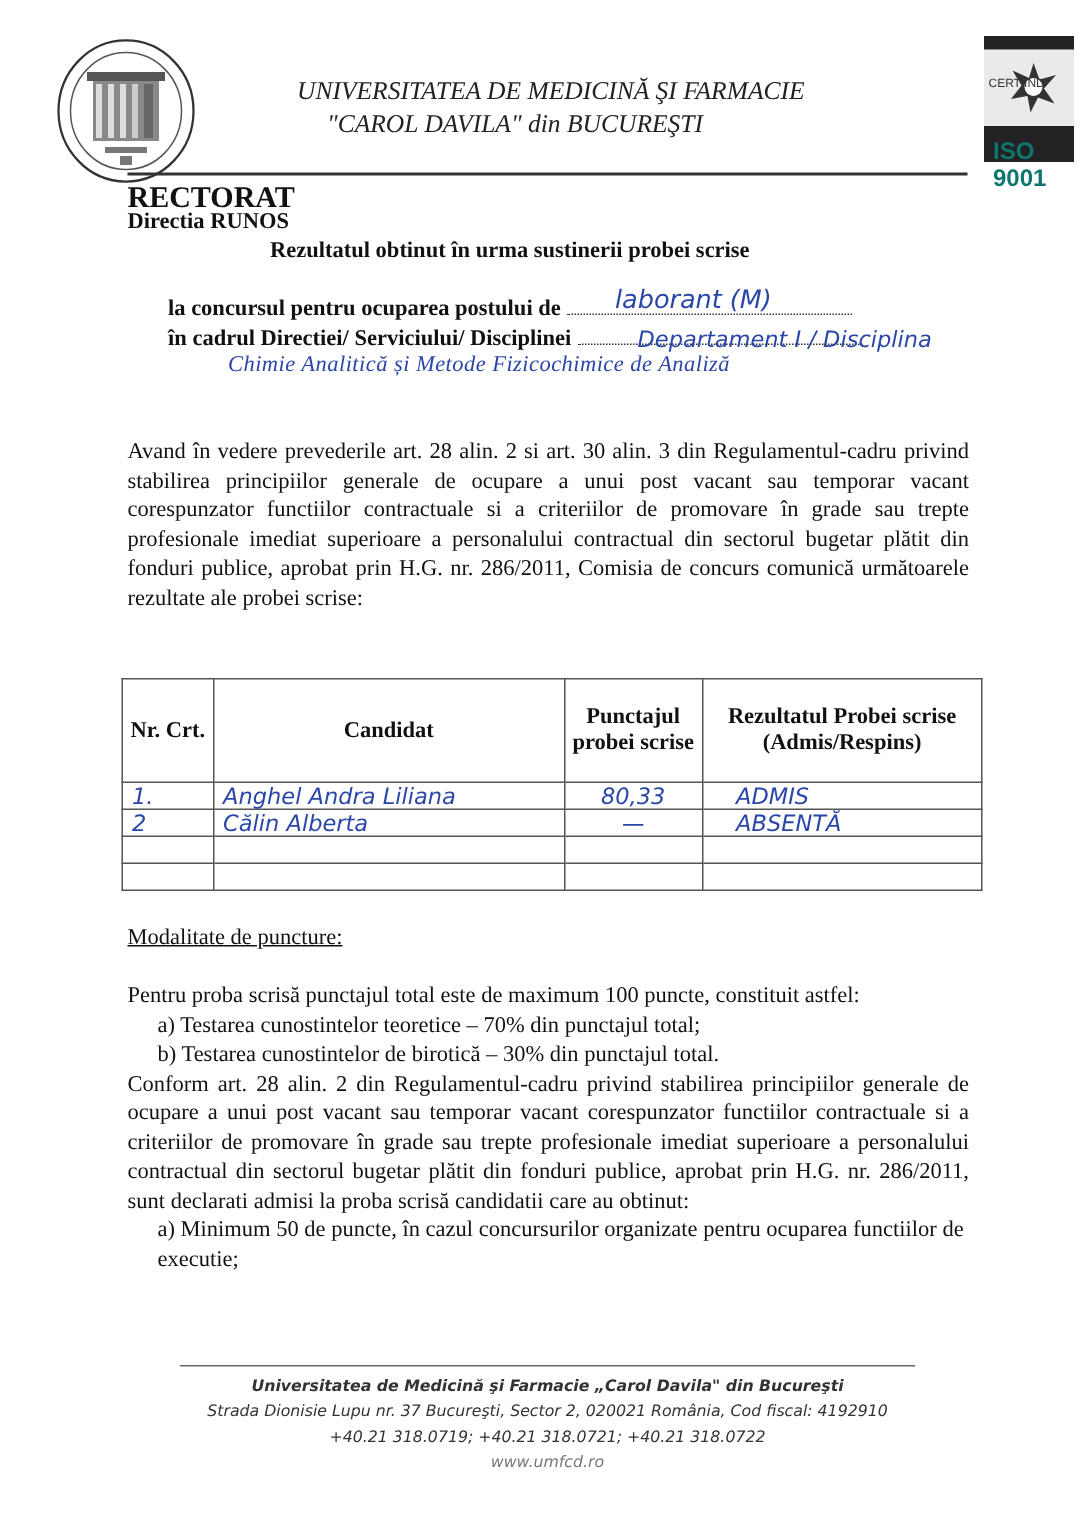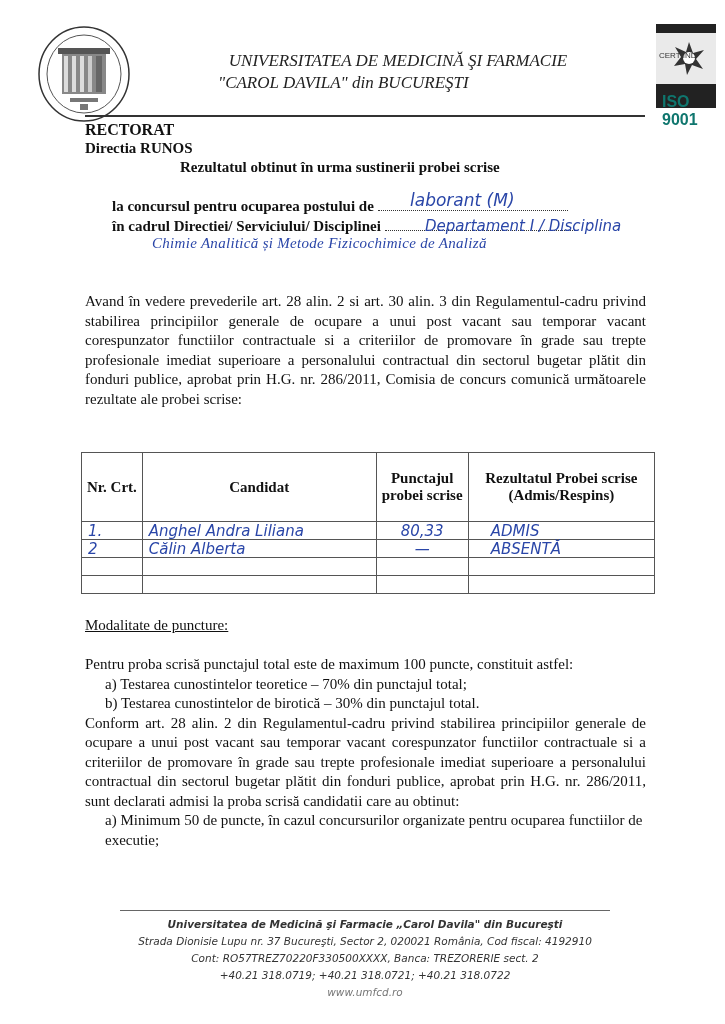--- a/index.html
+++ b/index.html
@@ -2,25 +2,25 @@
 <html><head>
 <meta charset="utf-8">
 <style>
   html, body { margin: 0; padding: 0; background: #ffffff; }
   body { width: 725px; height: 1024px; position: relative; overflow: hidden; font-family: "Liberation Serif", serif; color: #111; }
   .abs { position: absolute; }
 
   
   #seal { left: 36px; top: 24px; width: 96px; height: 100px; }
   #uni-name { left: 198px; top: 50px; width: 400px; font-family: "Liberation Serif", serif; font-style: italic; font-size: 17px; color: #222; line-height: 22px; }
-  #uni-name .l1 { display: block; text-align: center; }
+  #uni-name .l1 { display: block; }
   #uni-name .l2 { display: block; padding-left: 20px; }
   #cert { left: 656px; top: 24px; width: 60px; height: 84px; }
   #header-rule { left: 85px; top: 115px; width: 560px; height: 2px; background: #333; }
-  #rectorat { left: 85px; top: 121px; font-size: 16px; font-weight: bold; }
+  #rectorat { left: 85px; top: 121px; font-size: 20px; font-weight: bold; }
   #directia { left: 85px; top: 140px; font-size: 15px; font-weight: bold; }
   #title { left: 180px; top: 159px; font-size: 15px; font-weight: bold; }
 
   #line-post { left: 112px; top: 198px; font-size: 15px; font-weight: bold; white-space: nowrap; }
   #line-dir { left: 112px; top: 218px; font-size: 15px; font-weight: bold; white-space: nowrap; }
   .dots { border-bottom: 1px dotted #333; display: inline-block; }
   .hand { font-family: "DejaVu Sans", sans-serif; font-style: italic; color: #2a46a8; font-weight: normal; }
   #hand-post { left: 410px; top: 190px; font-size: 17px; }
   #hand-dir1 { left: 425px; top: 217px; font-size: 15px; }
   #hand-dir2 { left: 152px; top: 235px; font-size: 15px; letter-spacing: 0.3px; font-family: Liberation Serif, serif; }
@@ -152,16 +152,15 @@
   <div class="list-item">a)  Testarea cunostintelor teoretice – 70% din punctajul total;</div>
   <div class="list-item">b)  Testarea cunostintelor de birotică – 30% din punctajul total.</div>
   <div>Conform art. 28 alin. 2 din Regulamentul-cadru privind stabilirea principiilor generale de ocupare a unui post vacant sau temporar vacant corespunzator functiilor contractuale si a criteriilor de promovare în grade sau trepte profesionale imediat superioare a personalului contractual din sectorul bugetar plătit din fonduri publice, aprobat prin H.G. nr. 286/2011, sunt declarati admisi la proba scrisă candidatii care au obtinut:</div>
   <div class="list-item" style="padding-left:20px;text-indent:0;">a)  Minimum 50 de puncte, în cazul concursurilor organizate pentru ocuparea functiilor de executie;</div>
 </div>
 
 <div class="abs footer-rule"></div>
 <div id="footer" class="abs">
   <div class="f-bold">Universitatea de Medicină şi Farmacie „Carol Davila" din Bucureşti</div>
   <div>Strada Dionisie Lupu nr. 37 Bucureşti, Sector 2, 020021 România, Cod fiscal: 4192910</div>
-  <div>Cont: RO57TREZ70220F330500XXXX, Banca: TREZORERIE sect. 2</div>
   <div>+40.21 318.0719; +40.21 318.0721; +40.21 318.0722</div>
   <div class="f-web">www.umfcd.ro</div>
 </div>
 
 </body></html>

